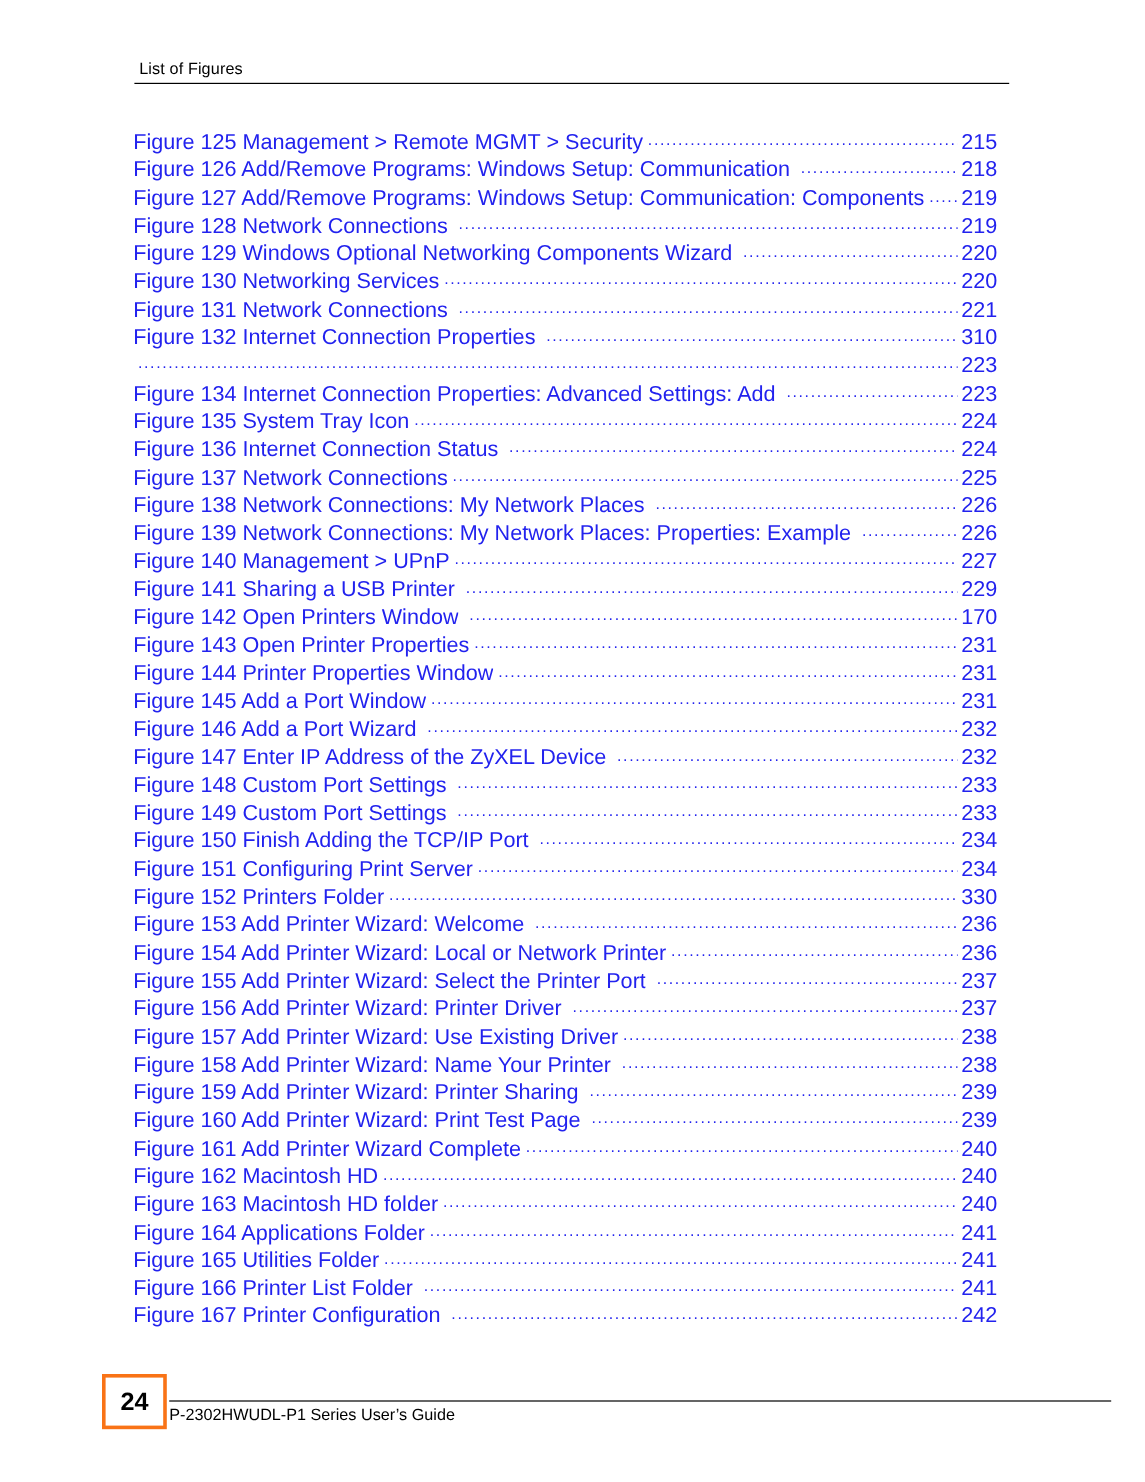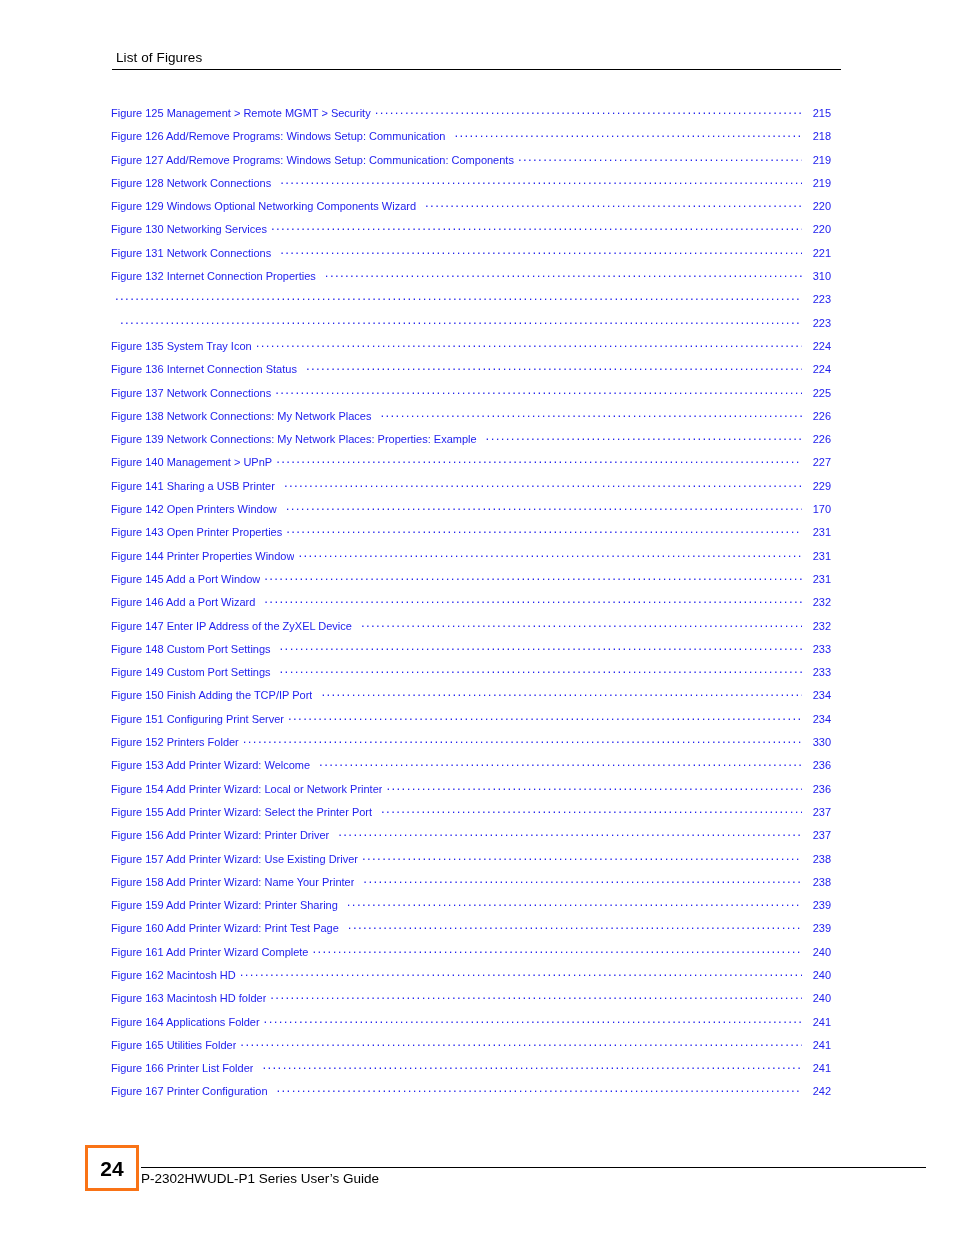--- a/index.html
+++ b/index.html
@@ -46,21 +46,21 @@
     position: absolute;
     left: 111px;
     top: 106px;
     width: 720px;
   }
   .toc-entry {
     display: flex;
     align-items: baseline;
     width: 100%;
     height: 23.3px;
-    font-size: 11px;
+    font-size: 18px;
     color: #2222ee;
     white-space: nowrap;
     overflow: hidden;
   }
   .toc-label {
     flex: 0 1 auto;
     overflow: hidden;
     text-overflow: clip;
   }
   .toc-gap {
@@ -195,20 +195,21 @@
         <span class="toc-gap wide"></span>
         <span class="toc-leader"></span>
         <span class="toc-page">310</span>
       </div>
       <div class="toc-entry">
         <span class="toc-gap"></span>
         <span class="toc-leader"></span>
         <span class="toc-page">223</span>
       </div>
       <div class="toc-entry">
+        <span class="toc-label">Figure 134 Internet Connection Properties: Advanced Settings: Add</span>
         <span class="toc-gap wide"></span>
         <span class="toc-leader"></span>
         <span class="toc-page">223</span>
       </div>
       <div class="toc-entry">
         <span class="toc-label">Figure 135 System Tray Icon</span>
         <span class="toc-gap"></span>
         <span class="toc-leader"></span>
         <span class="toc-page">224</span>
       </div>

